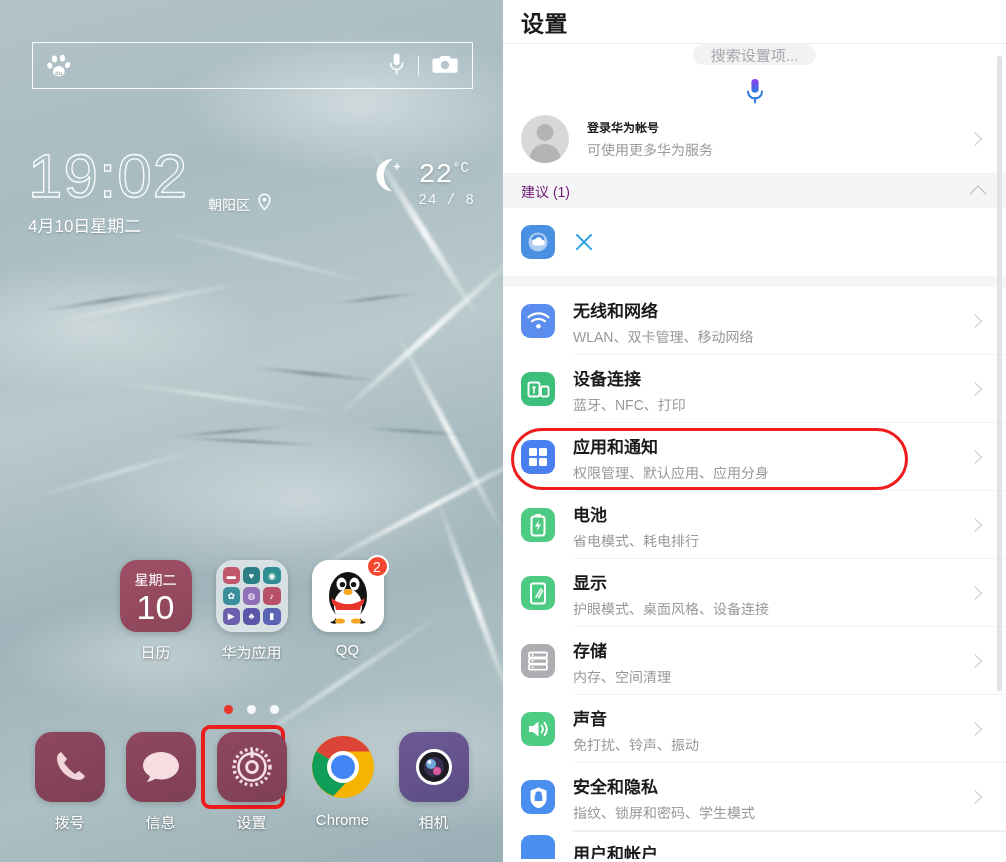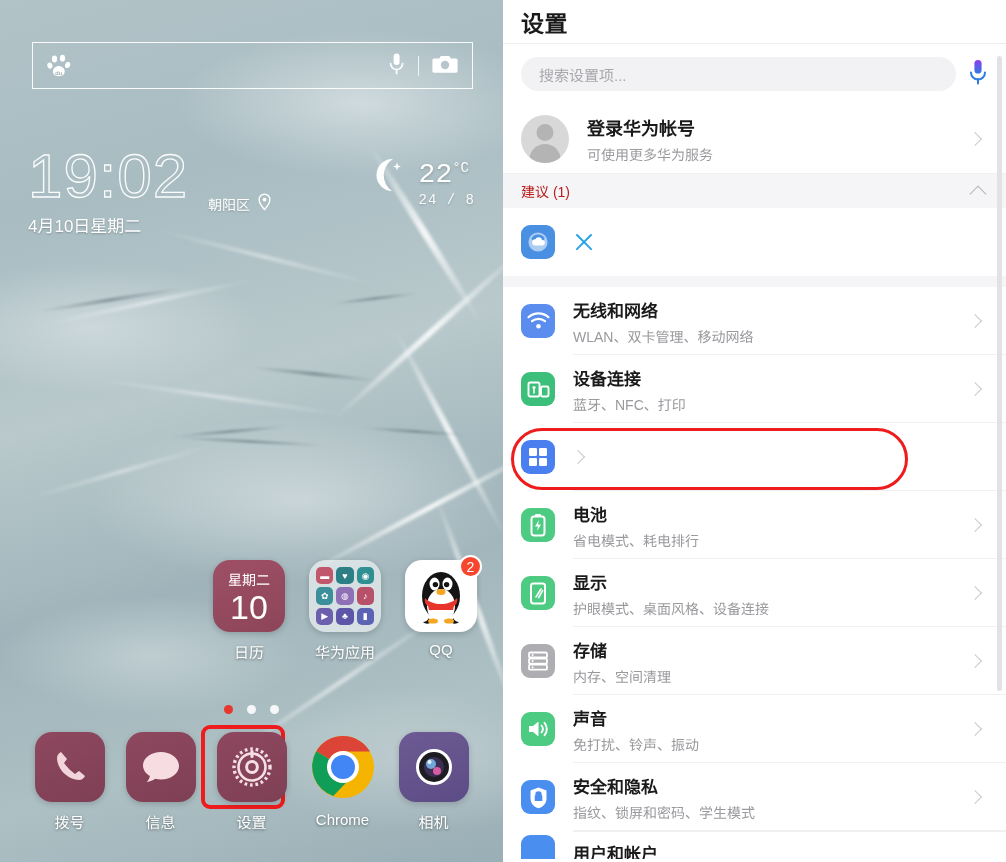--- a/index.html
+++ b/index.html
@@ -65,21 +65,21 @@
   .clock-loc{position:absolute;left:180px;top:48px;display:flex;align-items:center;gap:7px;
              color:#fff;font-size:14px;text-shadow:0 1px 2px rgba(0,0,0,.2);}
   .clock-date{margin-top:5px;color:#fff;font-size:17px;text-shadow:0 1px 2px rgba(0,0,0,.25);}
   .weather{position:absolute;right:8px;top:10px;display:flex;align-items:flex-start;gap:10px;color:#fff;
            text-shadow:0 1px 3px rgba(0,0,0,.22);font-family:Liberation Mono, monospace;}
   .w-temp{font-size:28px;line-height:26px;font-weight:400;}
   .w-temp sup{font-size:14px;vertical-align:super;}
   .w-range{font-size:14px;opacity:.92;margin-top:4px;letter-spacing:1px;}
 
   
-  .app-row{position:absolute;left:0;top:560px;width:503px;display:flex;justify-content:flex-end;padding:0 14px;box-sizing:border-box;}
+  .app-row{position:absolute;left:0;top:560px;width:503px;display:flex;justify-content:center;padding:0 14px;box-sizing:border-box;}
   .app{width:96px;display:flex;flex-direction:column;align-items:center;gap:9px;}
   .app-ico{width:72px;height:72px;border-radius:17px;position:relative;overflow:hidden;
            box-shadow:0 2px 6px rgba(0,0,0,.18);}
   .app-lbl{color:#fff;font-size:15px;text-shadow:0 1px 3px rgba(0,0,0,.45);}
   .badge{position:absolute;top:-5px;right:-5px;min-width:23px;height:23px;border-radius:12px;background:#f6472e;
          color:#fff;font-size:14px;display:flex;align-items:center;justify-content:center;border:2px solid #fff;box-sizing:border-box;z-index:4;}
 
   .cal-ico{background:linear-gradient(160deg,#9e4f66,#8d4559);display:flex;flex-direction:column;
            align-items:center;justify-content:center;color:#fff;}
   .cal-wd{font-size:14px;margin-top:2px;}
@@ -103,36 +103,36 @@
   .maroon{background:linear-gradient(160deg,#8e4860,#7e3f54);}
   .dk-lbl{color:#fff;font-size:15px;text-shadow:0 1px 3px rgba(0,0,0,.45);}
   .hl-box{position:absolute;left:-7px;top:-7px;width:84px;height:84px;border:4px solid #ee1c1c;border-radius:9px;box-sizing:border-box;}
   .cam-ico{background:linear-gradient(160deg,#6d5a94,#5c4c85);}
 
   
   .settings{position:relative;width:503px;height:862px;background:#fff;overflow:hidden;}
   .st-header{height:44px;display:flex;align-items:center;padding:0 18px;box-sizing:border-box;
              border-bottom:1px solid #ededed;}
   .st-title{font-size:23px;font-weight:700;color:#1a1a1a;letter-spacing:.5px;}
-  .st-search{height:60px;display:flex;align-items:center;padding:0 18px;box-sizing:border-box;gap:12px;}
+  .st-search{height:60px;display:flex;align-items:center;padding:0 18px;box-sizing:border-box;gap:12px;flex-direction:column;}
   .st-input{flex:1;height:34px;border-radius:17px;background:#f2f2f4;display:flex;align-items:center;
             padding:0 18px;box-sizing:border-box;color:#a8a8ac;font-size:15px;}
   .acct{height:70px;display:flex;align-items:center;padding:0 18px;box-sizing:border-box;gap:18px;
         border-bottom:1px solid #f0f0f0;}
   .avatar{width:48px;height:48px;border-radius:50%;background:#d8d8d8;position:relative;overflow:hidden;flex:0 0 48px;}
   .avatar::before{content:"";position:absolute;left:50%;top:9px;transform:translateX(-50%);
                   width:17px;height:17px;border-radius:50%;background:#b4b4b4;}
   .avatar::after{content:"";position:absolute;left:50%;top:29px;transform:translateX(-50%);
                  width:31px;height:24px;border-radius:16px 16px 0 0;background:#b4b4b4;}
   .acct-txt{flex:1;display:flex;flex-direction:column;gap:4px;}
-  .acct-t{font-size:18px;font-weight:700;color:#1a1a1a;}
+  .acct-t{font-size:12px;font-weight:700;color:#1a1a1a;}
   .acct-s{font-size:14px;color:#9a9a9e;}
 
   .sec-hd{height:34px;background:#f5f5f7;display:flex;align-items:center;padding:0 18px;box-sizing:border-box;
-          font-size:14px;color:#b91c1c;}
+          font-size:14px;color:#701a75;}
   .row{height:68px;display:flex;align-items:center;padding:0 18px;box-sizing:border-box;gap:18px;position:relative;}
   .row::after{content:"";position:absolute;left:70px;right:0;bottom:0;height:1px;background:#f0f0f0;}
   .row.nol::after{display:none;}
   .r-ico{width:34px;height:34px;border-radius:9px;flex:0 0 34px;display:flex;align-items:center;justify-content:center;}
   .r-txt{flex:1;display:flex;flex-direction:column;gap:4px;min-width:0;}
   .r-t{font-size:17px;font-weight:700;color:#1a1a1a;white-space:nowrap;}
   .r-s{font-size:14px;color:#9a9a9e;white-space:nowrap;}
   .chev{width:9px;height:9px;border-right:1.8px solid #c9c9cd;border-top:1.8px solid #c9c9cd;
         transform:rotate(45deg);margin-right:8px;flex:0 0 auto;}
   .chev-up{width:11px;height:11px;border-right:1.7px solid #b5b5b9;border-top:1.7px solid #b5b5b9;
@@ -429,20 +429,24 @@
 
     <div class="row">
       <div class="r-ico" style="background:#4a7ff0">
         <svg width="22" height="22" viewBox="0 0 22 22">
           <rect x="2" y="2" width="8" height="8" rx="1.3" fill="#fff"></rect>
           <rect x="12" y="2" width="8" height="8" rx="1.3" fill="#fff"></rect>
           <rect x="2" y="12" width="8" height="8" rx="1.3" fill="#fff"></rect>
           <rect x="12" y="12" width="8" height="8" rx="1.3" fill="#fff"></rect>
         </svg>
       </div>
+      <div class="r-txt">
+        <span class="r-t">应用和通知</span>
+        <span class="r-s">权限管理、默认应用、应用分身</span>
+      </div>
       <span class="chev"></span>
     </div>
 
     <div class="row">
       <div class="r-ico" style="background:#4ecb83">
         <svg width="18" height="24" viewBox="0 0 18 24">
           <rect x="6" y="1" width="6" height="2.2" rx="1" fill="#fff"></rect>
           <rect x="2.5" y="3.4" width="13" height="19" rx="2.6" fill="none" stroke="#fff" stroke-width="2"></rect>
           <path d="M10 7l-4 6.5h3l-1 4.5 4-6.5H9z" fill="#fff"></path>
         </svg>

